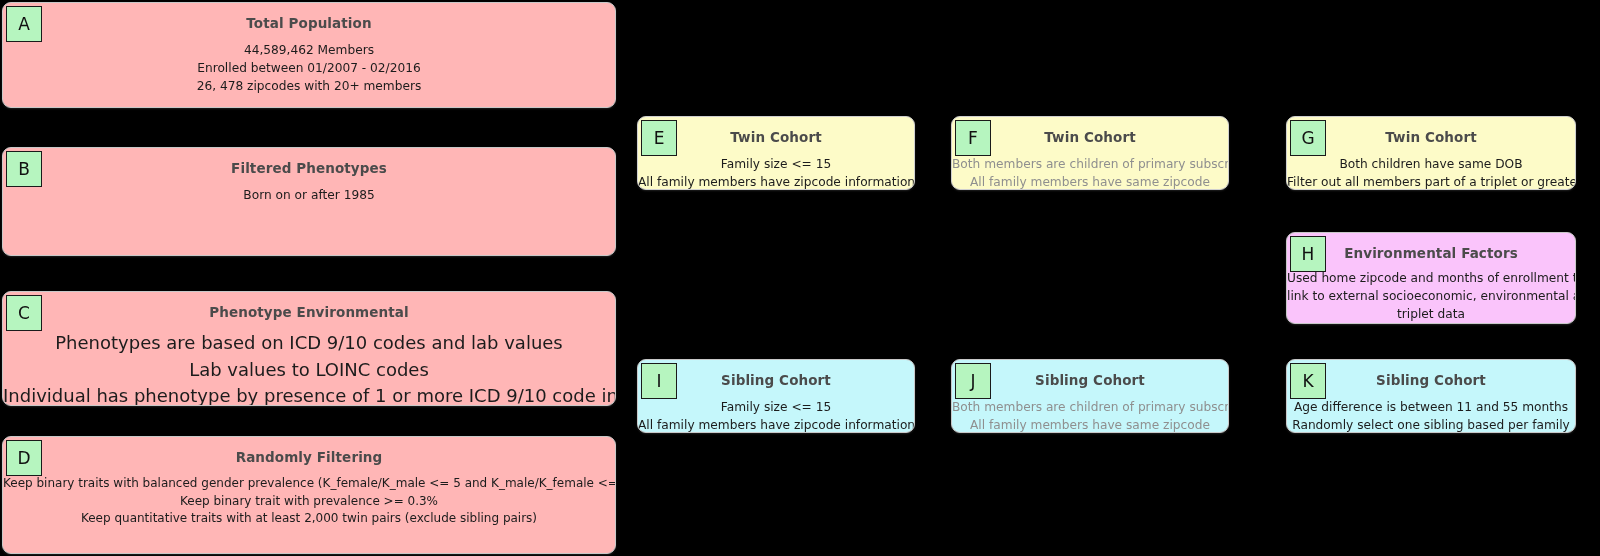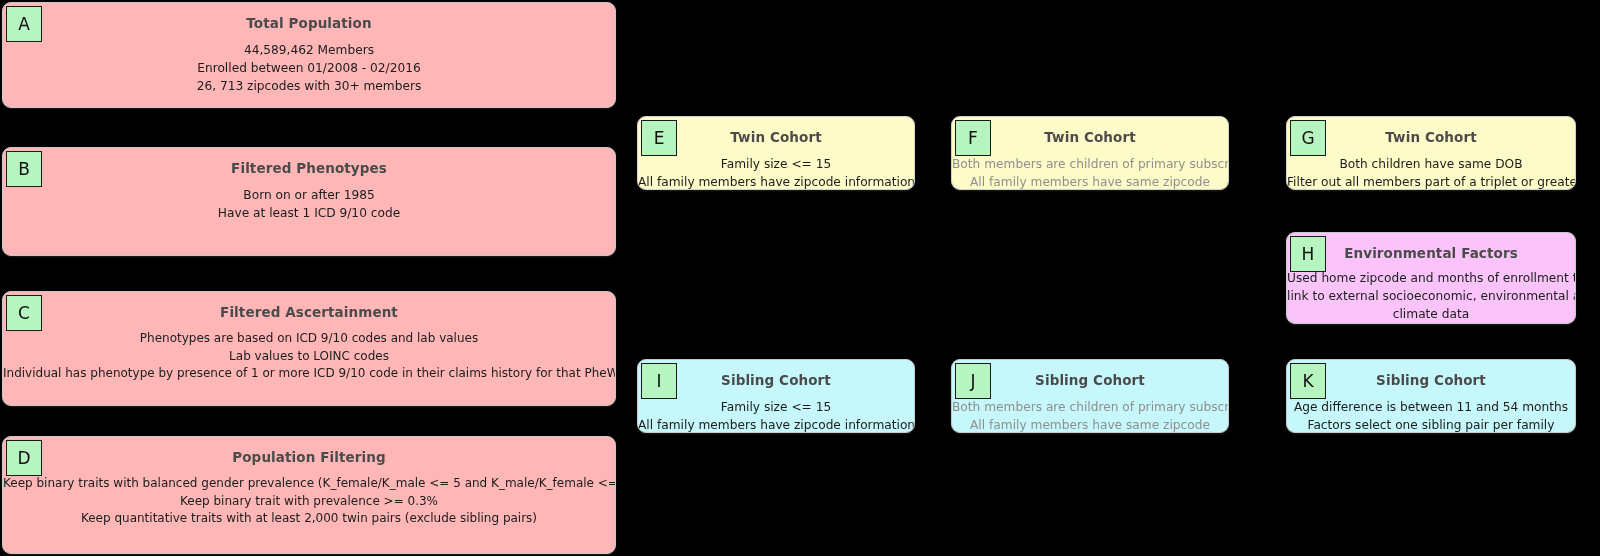--- a/index.html
+++ b/index.html
@@ -87,68 +87,67 @@
 
   
   #panel-h { left: 1286px; top: 232px; width: 290px; height: 92px; }
 
   
   #panel-i { left: 637px;  top: 359px; width: 278px; height: 74px; }
   #panel-j { left: 951px;  top: 359px; width: 278px; height: 74px; }
   #panel-k { left: 1286px; top: 359px; width: 290px; height: 74px; }
 
   
-  #panel-c .panel-lines { font-size: 12px; }
+  #panel-c .panel-lines { font-size: 18px; }
   #panel-d .panel-lines { font-size: 12px; }
   #panel-h .panel-lines { margin-top: 7px; }
 </style>
 </head>
 <body>
 
 <div id="canvas">
 
   <div class="panel pink" id="panel-a">
     <div class="tag">A</div>
     <div class="panel-body">
       <div class="panel-title">Total Population</div>
       <div class="panel-lines">
         <div>44,589,462 Members</div>
-        <div>Enrolled between 01/2008 - 02/2016</div>
-        <div>26, 713 zipcodes with 30+ members</div>
+        <div>Enrolled between 01/2007 - 02/2016</div>
+        <div>26, 478 zipcodes with 20+ members</div>
       </div>
     </div>
   </div>
 
   <div class="panel pink" id="panel-b">
     <div class="tag">B</div>
     <div class="panel-body">
       <div class="panel-title">Filtered Phenotypes</div>
       <div class="panel-lines">
         <div>Born on or after 1985</div>
-        <div>Have at least 1 ICD 9/10 code</div>
       </div>
     </div>
   </div>
 
   <div class="panel pink" id="panel-c">
     <div class="tag">C</div>
     <div class="panel-body">
-      <div class="panel-title">Filtered Ascertainment</div>
+      <div class="panel-title">Phenotype Environmental</div>
       <div class="panel-lines">
         <div>Phenotypes are based on ICD 9/10 codes and lab values</div>
         <div>Lab values to LOINC codes</div>
         <div>Individual has phenotype by presence of 1 or more ICD 9/10 code in their claims history for that PheWAS code</div>
       </div>
     </div>
   </div>
 
   <div class="panel pink" id="panel-d">
     <div class="tag">D</div>
     <div class="panel-body">
-      <div class="panel-title">Population Filtering</div>
+      <div class="panel-title">Randomly Filtering</div>
       <div class="panel-lines">
         <div>Keep binary traits with balanced gender prevalence (K_female/K_male &lt;= 5 and K_male/K_female &lt;=5)</div>
         <div>Keep binary trait with prevalence &gt;= 0.3%</div>
         <div>Keep quantitative traits with at least 2,000 twin pairs (exclude sibling pairs)</div>
       </div>
     </div>
   </div>
 
   <div class="panel yellow" id="panel-e">
     <div class="tag">E</div>
@@ -183,21 +182,21 @@
     </div>
   </div>
 
   <div class="panel magenta" id="panel-h">
     <div class="tag">H</div>
     <div class="panel-body">
       <div class="panel-title">Environmental Factors</div>
       <div class="panel-lines">
         <div>Used home zipcode and months of enrollment to</div>
         <div>link to external socioeconomic, environmental and</div>
-        <div>climate data</div>
+        <div>triplet data</div>
       </div>
     </div>
   </div>
 
   <div class="panel cyan" id="panel-i">
     <div class="tag">I</div>
     <div class="panel-body">
       <div class="panel-title">Sibling Cohort</div>
       <div class="panel-lines">
         <div>Family size &lt;= 15</div>
@@ -215,19 +214,19 @@
         <div>All family members have same zipcode</div>
       </div>
     </div>
   </div>
 
   <div class="panel cyan" id="panel-k">
     <div class="tag">K</div>
     <div class="panel-body">
       <div class="panel-title">Sibling Cohort</div>
       <div class="panel-lines">
-        <div>Age difference is between 11 and 54 months</div>
-        <div>Factors select one sibling pair per family</div>
+        <div>Age difference is between 11 and 55 months</div>
+        <div>Randomly select one sibling based per family</div>
       </div>
     </div>
   </div>
 
 </div>
 
 </body></html>

